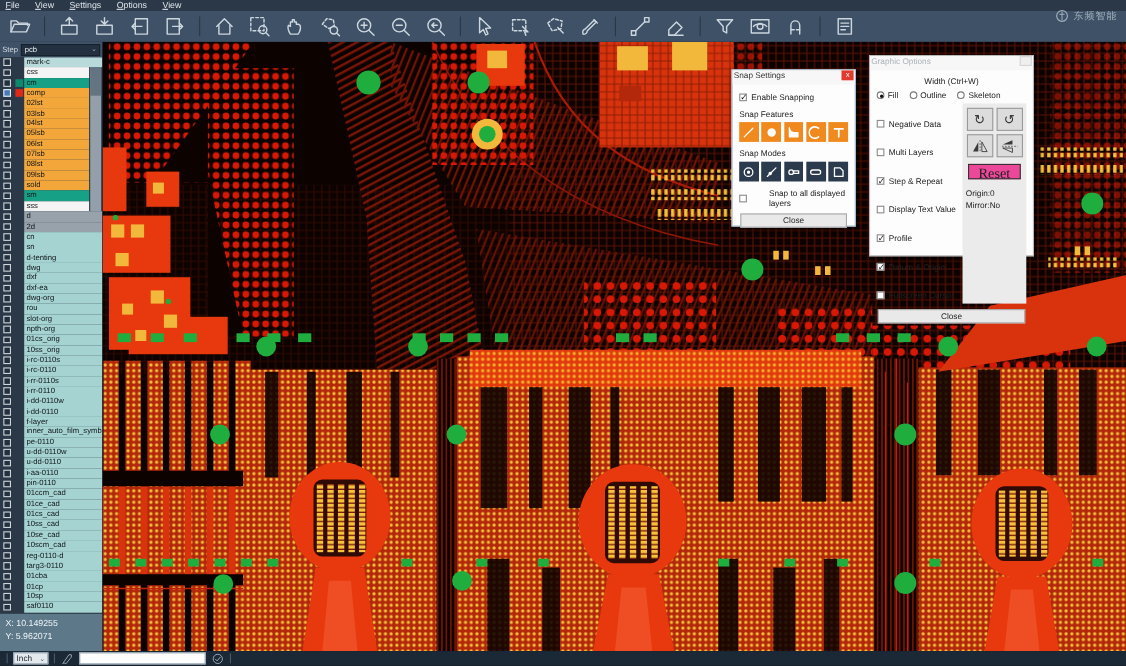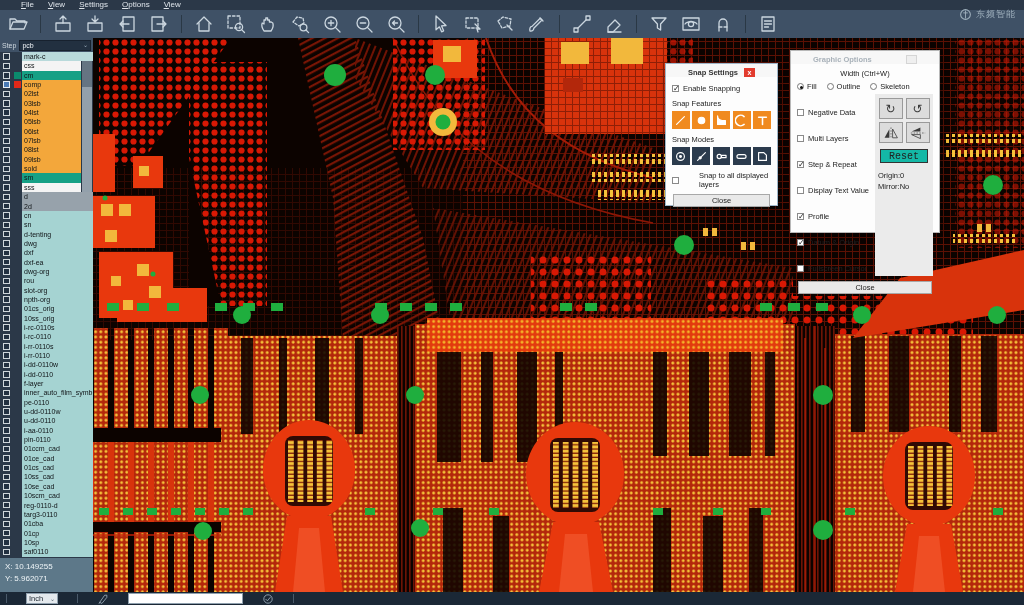--- a/index.html
+++ b/index.html
@@ -2,21 +2,21 @@
 <html><head>
 <meta charset="utf-8">
 <style>
   * { margin:0; padding:0; box-sizing:border-box; }
   html,body { width:1024px; height:605px; overflow:hidden; background:#1b2836;
               font-family:"Liberation Sans", sans-serif; }
   .app { position:relative; width:1024px; height:605px; background:#1b2836; }
 
   
   .menubar { position:absolute; left:0; top:0; right:0; height:10px; background:#2b3848;
-             display:flex; align-items:flex-end; padding-left:21px; gap:14px; z-index:5; }
+             display:flex; align-items:flex-end; padding-left:5px; gap:14px; z-index:5; }
   .menubar .mi { font-size:8px; color:#dde3e9; line-height:10px; cursor:default; }
   .menubar .mi::first-letter { text-decoration:underline; }
 
   
   .toolbar { position:absolute; left:0; top:10px; right:0; height:28px; background:#3f5166;
              display:flex; align-items:center; padding-left:6px; gap:8px; z-index:5; }
   .tbtn { width:24px; height:24px; display:flex; align-items:center; justify-content:center; }
   .tsep { width:1px; height:18px; background:#2a3845; margin:0 2px; }
   .logo { position:absolute; right:8px; top:0; height:28px; display:flex; align-items:center; gap:4px; }
   .logo-txt { font-size:9px; color:#9fb0bd; letter-spacing:1px; }
@@ -44,29 +44,29 @@
   .licon::before { content:""; position:absolute; left:1px; right:1px; top:1px; height:1px; background:#777; box-shadow:0 2px 0 #777; }
 
   .xyblock { position:absolute; left:0; bottom:0; width:93px; height:34px; background:#5d7889; padding:3px 5px; }
   .xyblock div { font-size:8px; color:#eef4f7; line-height:12px; }
 
   
   .canvas { position:absolute; left:93px; top:38px; width:931px; height:554px; background:#0c0300; overflow:hidden; }
 
   
   .bottombar { position:absolute; left:0; bottom:0; right:0; height:13px; background:#1b2836;
-               display:flex; align-items:center; gap:19px; padding-left:6px; z-index:6; }
+               display:flex; align-items:center; gap:5px; padding-left:6px; z-index:6; }
   .bsep { width:1px; height:9px; background:#4a5a6a; }
   .unitsel { width:32px; height:11px; background:#e4e9ed; border:1px solid #8fa0ae; color:#1a232c;
              font-size:7.5px; display:flex; align-items:center; justify-content:space-between; padding:0 2px; }
   .cmdinput { width:115px; height:11px; background:#ffffff; border:1px solid #8fa0ae; font-size:7.5px; padding:0 2px; }
 
   
   .dlg { position:absolute; background:#fdfdfd; box-shadow:2px 3px 7px rgba(0,0,0,.5); z-index:20; }
-  .dlg-title { height:13px; display:flex; align-items:flex-end; padding:0 22px; background:#f7f7f7;font-weight:bold; }
+  .dlg-title { height:13px; display:flex; align-items:flex-start; padding:0 1px; background:#f7f7f7; }
   .dlg-title span { flex:1; font-size:7.5px; }
   .closebtn { width:11px; height:9px; display:flex; align-items:center; justify-content:center;
               font-size:7px; line-height:9px; }
   .snap { left:665px; top:63px; width:113px; height:143px; border:1px solid #9fb6c9; }
   .snap .dlg-title span { color:#333; }
   .snap .closebtn { background:#e23b2e; color:#fff; }
   .gopt { left:790px; top:50px; width:150px; height:183px; border:1px solid #b8b8b8; }
   .gopt .dlg-title span { color:#a9b2ba; }
   .gopt .closebtn { background:#efefef; border:1px solid #d5d5d5; color:#c9c9c9; }
   .dlg-body { padding:3px 6px 4px 6px; }
@@ -87,22 +87,22 @@
   .rdot.on::after { content:""; position:absolute; left:1.5px; top:1.5px; width:3px; height:3px;
                     border-radius:50%; background:#111; }
   .rlab { font-size:7.5px; color:#222; }
   .gcols { display:flex; margin-top:3px; gap:4px; }
   .gleft { flex:1; }
   .gleft .cbrow { margin-top:11px; height:15px; }
   .gpanel { width:58px; background:#ebebeb; padding:4px 3px; }
   .tgrid { display:grid; grid-template-columns:24px 24px; grid-auto-rows:21px; gap:3px; justify-content:center; }
   .tbtn2 { background:#dcdcdc; border:1px solid #9a9a9a; display:flex; align-items:center; justify-content:center;
            font-size:12px; color:#3a3a3a; }
-  .resetbtn { display:block; margin:6px auto 0 auto; width:48px; height:14px; background:#14b8a6;
-              border:1px solid #333; font-size:10px; color:#222; font-family:Liberation Mono, monospace; }
+  .resetbtn { display:block; margin:6px auto 0 auto; width:48px; height:14px; background:#ec4899;
+              border:1px solid #333; font-size:13px; color:#222; font-family:Liberation Serif, serif; }
   .ginfo { font-size:7.5px; color:#222; margin-top:7px; line-height:11px; }
   .wlabel { font-size:7.5px; color:#222; margin-top:2px;text-align:center; }
 </style>
 </head>
 <body>
 
 <div class="app">
 
   <div class="menubar" id="menubar">
       <span class="mi">File</span>

